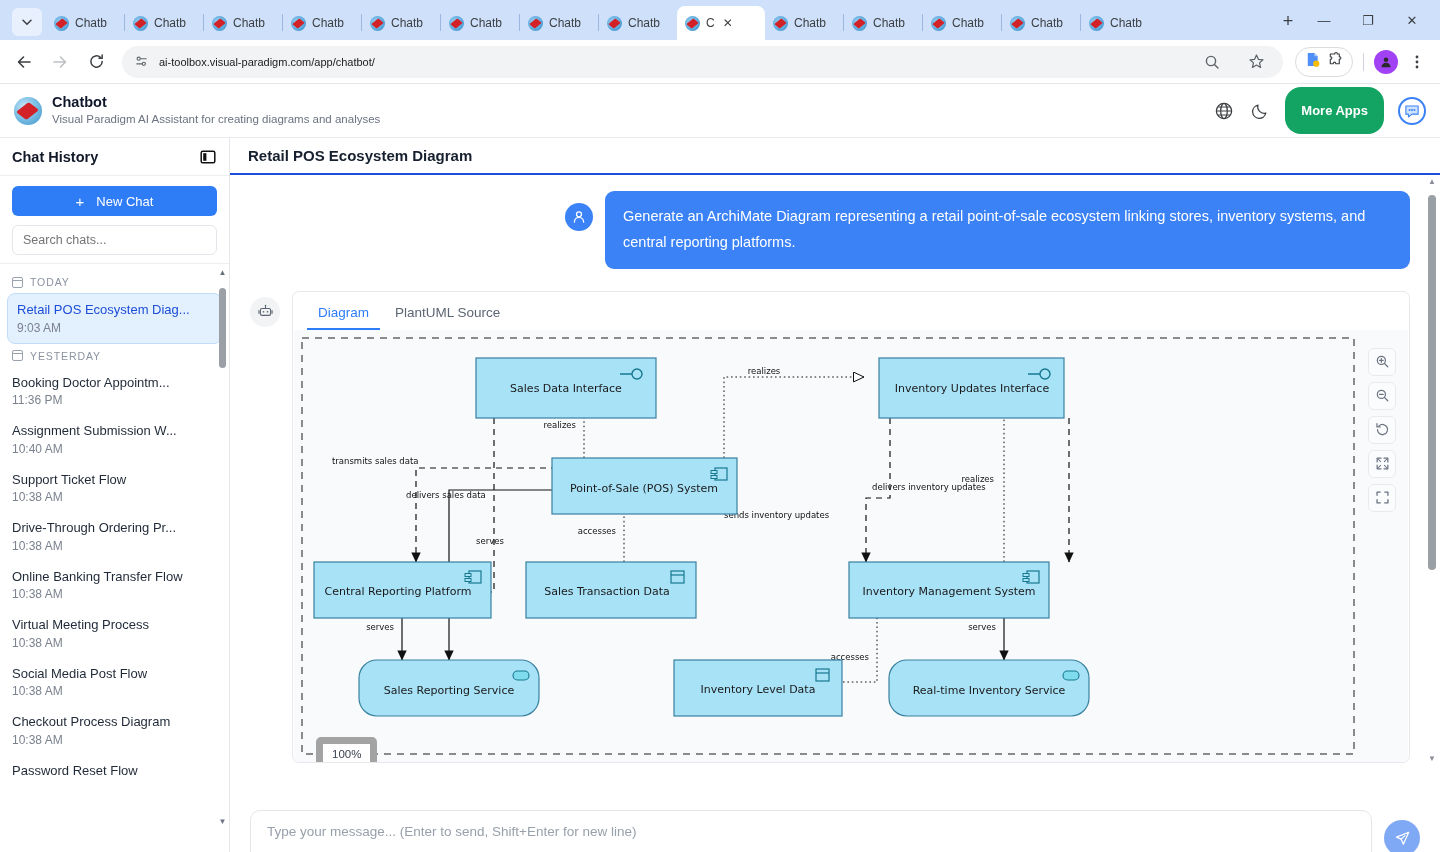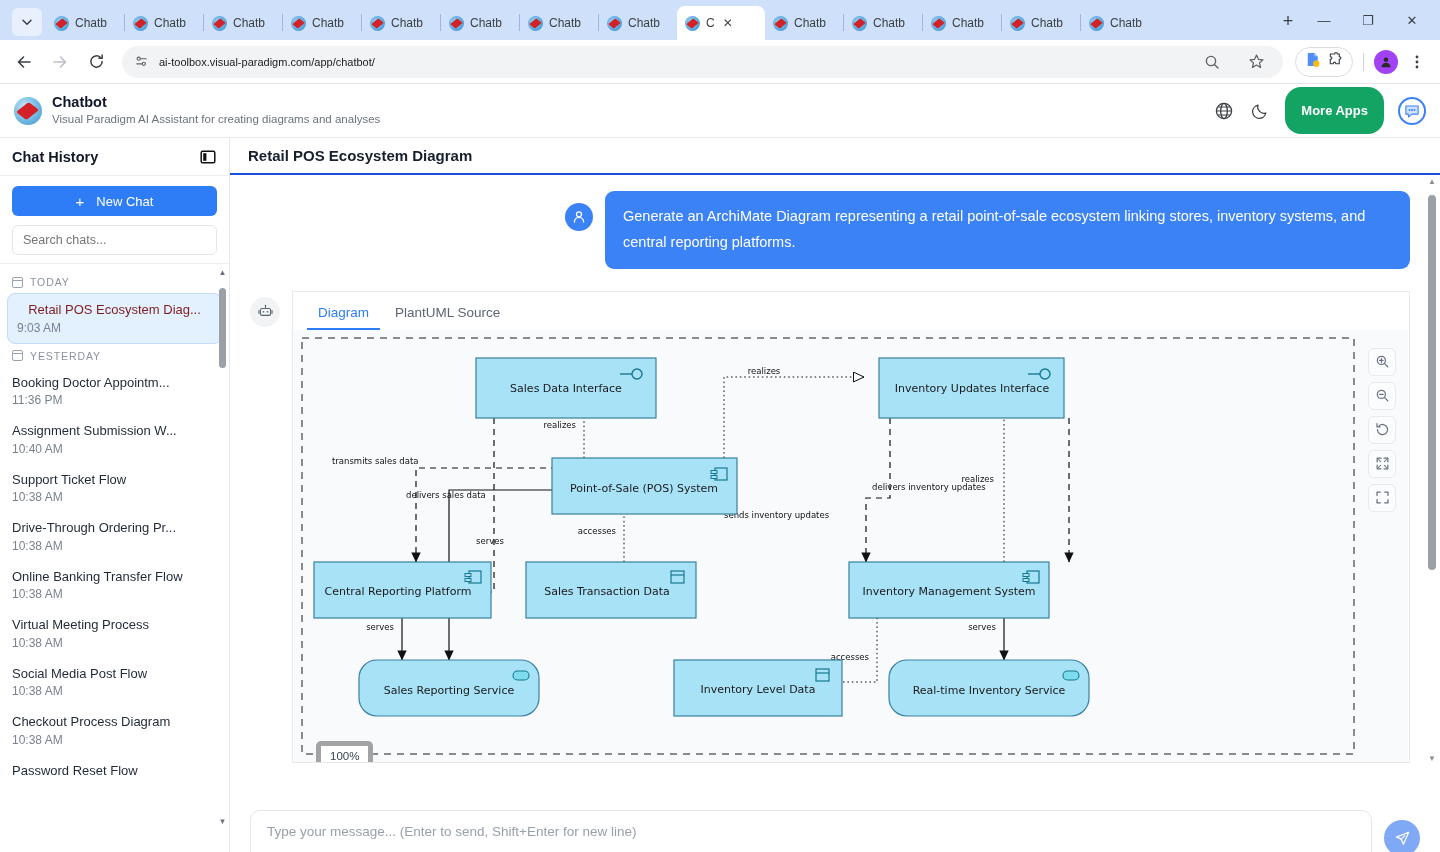--- a/index.html
+++ b/index.html
@@ -129,21 +129,21 @@
     padding: 6px 12px 5px;
   }
   .cal-ico { width: 11px; height: 11px; border: 1.2px solid #9aa2ae; border-radius: 2px; position: relative; }
   .cal-ico::before { content:""; position:absolute; left:-1.2px; right:-1.2px; top: 2px; height:1.2px; background:#9aa2ae; }
   .chat-item { padding: 7px 12px 8px; cursor: pointer; }
   .chat-item.active {
     background: #e3f0fd; border: 1px solid #c0dcfa; border-radius: 8px;
     margin: 0 7px; padding: 7px 9px 8px;
   }
   .chat-name { font-size: 13px; color: #1f2937; line-height: 1.35; white-space: nowrap; overflow: hidden; text-overflow: ellipsis; }
-  .chat-item.active .chat-name { color: #7f1d1d; text-align: center; }
+  .chat-item.active .chat-name { color: #1d4ed8; }
   .chat-time { font-size: 12px; color: #7b828e; margin-top: 2px; }
   .sb-scroll {
     position: absolute; right: 2px; top: 4px; width: 9px; height: 558px;
   }
   .sb-thumb { position: absolute; left: 1px; top: 20px; width: 7px; height: 80px; background: #9aa0a6; border-radius: 4px; }
   .sb-arrow { position: absolute; left: 0; width: 9px; text-align: center; font-size: 8px; color: #6b7280; }
 
   
   .chat-pane { flex: 1; display: flex; flex-direction: column; background: #fff; position: relative; }
   .conv-title-bar { height: 37px; display: flex; align-items: center; padding: 0 18px; border-bottom: 2px solid #1d4ed8; }
@@ -159,37 +159,37 @@
     background: #3b82f6; color: #fff; border-radius: 9px; padding: 13px 18px;
     font-size: 14.5px; line-height: 1.78; max-width: 805px;
   }
 
   .assistant-row { display: flex; gap: 12px; margin-top: 22px; align-items: flex-start; }
   .bot-avatar {
     width: 30px; height: 30px; border-radius: 50%; background: #f1f3f5; flex: none;
     display: flex; align-items: center; justify-content: center; margin-top: 6px;
   }
   .assistant-card {
-    flex: 1; border: 1px solid #e6e8eb; border-radius: 0; background: #fff; overflow: hidden;
+    flex: 1; border: 1px solid #e6e8eb; border-radius: 7px; background: #fff; overflow: hidden;
   }
   .tabs-row { display: flex; gap: 4px; padding: 6px 14px 0; }
   .ui-tab {
     font-size: 13.5px; color: #5d6673; padding: 7px 11px 8px; cursor: pointer;
     border-bottom: 2px solid transparent;
   }
   .ui-tab.active { color: #2f7df6; border-bottom-color: #2f7df6; }
   .diagram-panel { position: relative; background: #f8fafc; height: 432px; margin: 0 1px; }
 
   .zoom-toolbar { position: absolute; right: 12px; top: 18px; display: flex; flex-direction: column; gap: 6px; }
   .zbtn {
     width: 28px; height: 28px; background: #fbfcfd; border: 1px solid #e8ebee; border-radius: 6px;
     display: flex; align-items: center; justify-content: center; color: #6b7280; cursor: pointer;
   }
   .zoom-label {
-    position: absolute; left: 22px; bottom: -9px; background: #fff; border: 5px solid #a3a3a3;
+    position: absolute; left: 22px; bottom: -9px; background: #fff; border: 7px solid #a3a3a3;
     border-radius: 5px; padding: 4px 9px; font-size: 11.5px; color: #3a4250;
   }
 
   
   .composer-area { padding: 12px 20px 16px; display: flex; align-items: center; gap: 12px; border-top: 1px solid transparent; }
   .composer-box {
     flex: 1; height: 56px; border: 1px solid #e3e6ea; border-radius: 10px;
     padding: 13px 16px; font-size: 13.5px; color: #98a0ab; background: #fff;
   }
   .send-btn {

